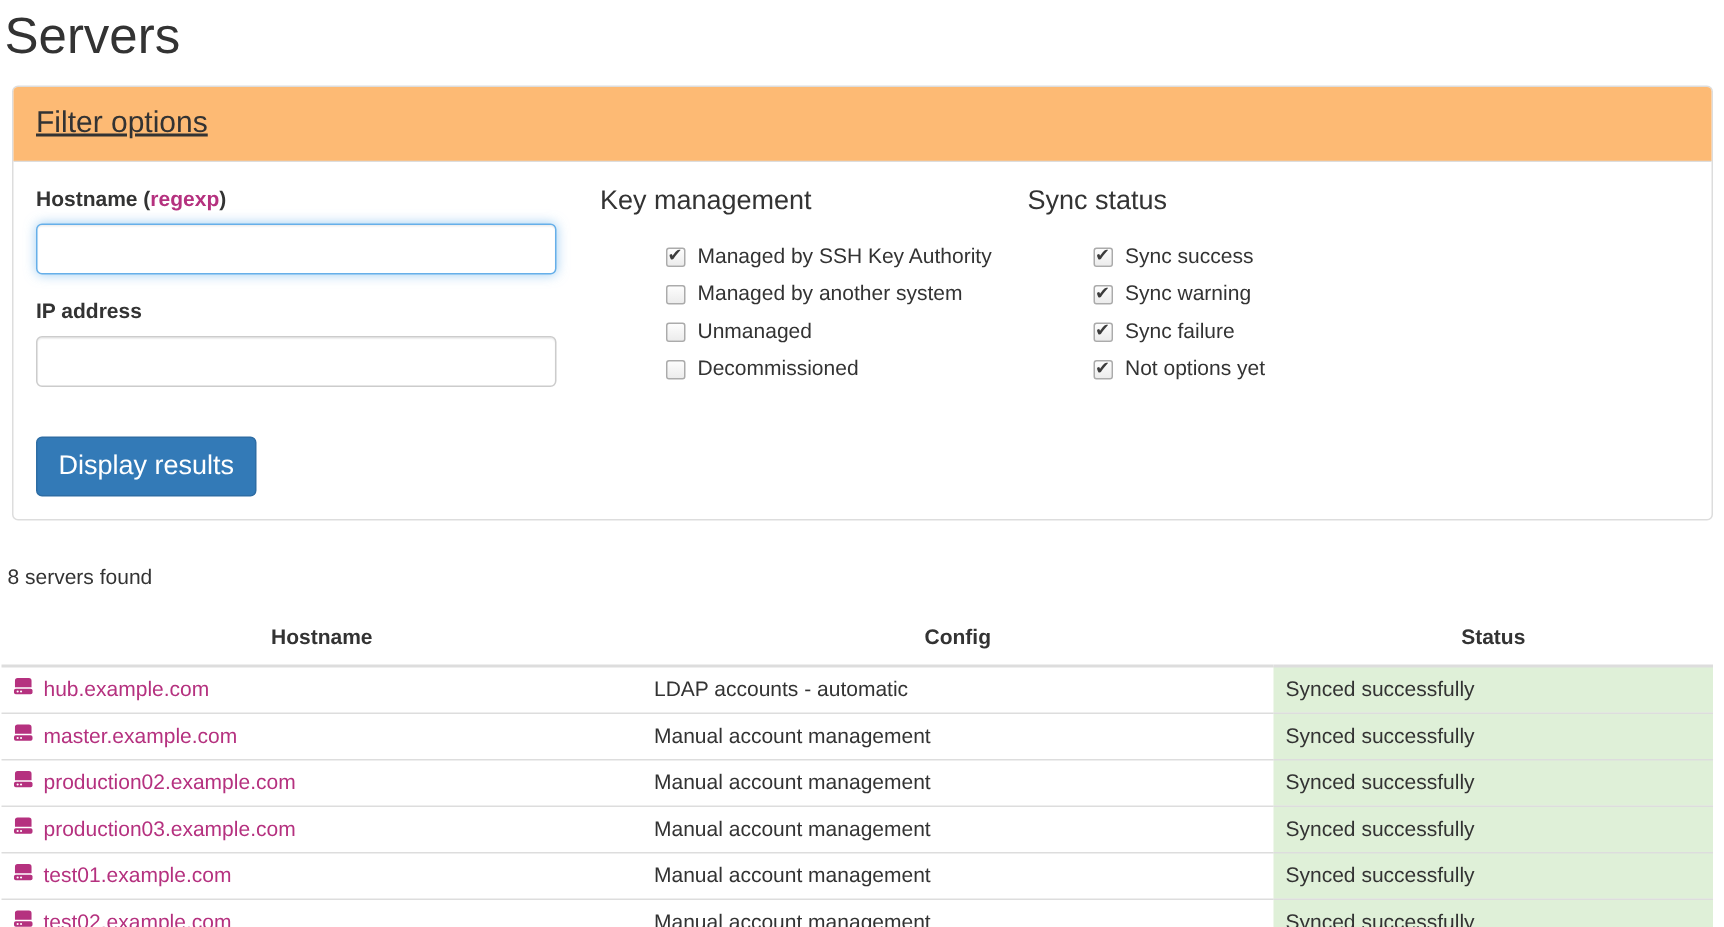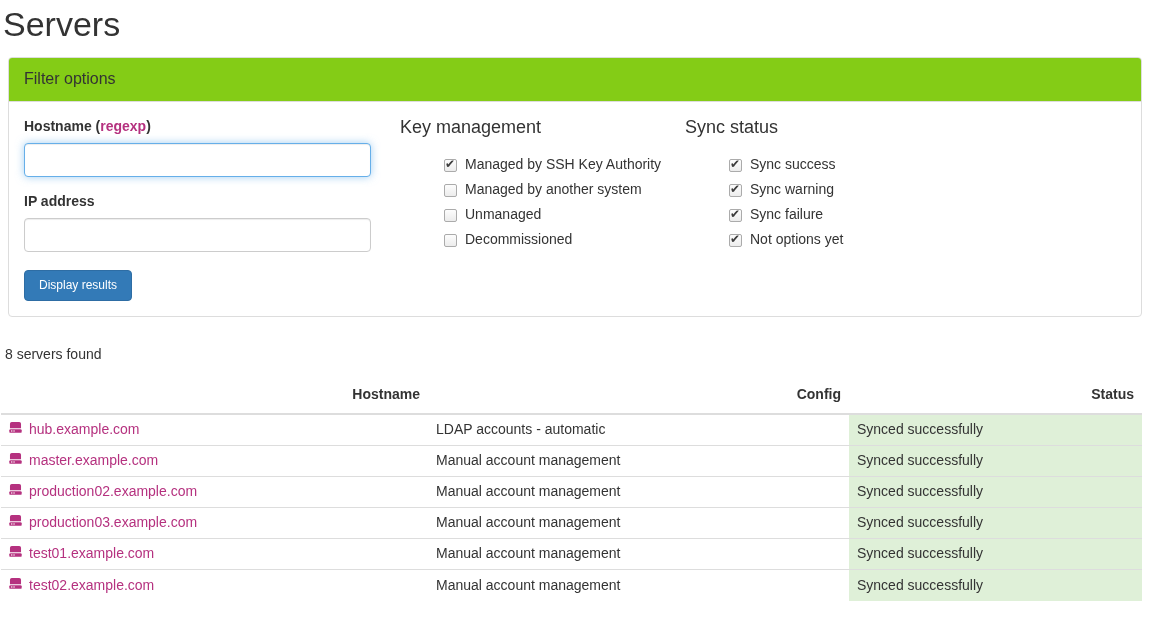--- a/index.html
+++ b/index.html
@@ -18,24 +18,24 @@
   }
 
   
   .panel {
     margin: 0 7px 0 8px;
     border: 1px solid #ddd; border-radius: 4px;
     background: #fff;
   }
   .panel-heading {
     padding: 10px 15px;
-    background: #84cc16;
+    background: #fdba74;
     border-bottom: 1px solid #ddd;
     border-radius: 3px 3px 0 0;
-    font-size: 16px; color: #333;
+    font-size: 20px; color: #333; text-decoration: underline;
   }
   .panel-body { padding: 15px; display: flex; }
 
   .col-filters { width: 376px; }
   .col-km { width: 285px; }
   .col-ss { flex: 1; }
 
   .form-group { margin-bottom: 15px; }
   .form-label { display: block; font-weight: bold; margin-bottom: 6px; }
   .regexp-link { color: #b5317f; text-decoration: none; font-weight: bold; cursor: pointer; }
@@ -46,22 +46,22 @@
     background: #fff; border: 1px solid #ccc; border-radius: 4px;
     font-family: inherit;
     box-shadow: inset 0 1px 1px rgba(0,0,0,.075);
   }
   .text-input.focused {
     border-color: #66afe9; outline: 0;
     box-shadow: inset 0 1px 1px rgba(0,0,0,.075), 0 0 8px rgba(102,175,233,.6);
   }
 
   .btn-primary {
-    display: inline-block; margin-top: 3px;
-    padding: 6px 14px; font-size: 12px; line-height: 1.42857;
+    display: inline-block; margin-top: 18px;
+    padding: 6px 14px; font-size: 18px; line-height: 1.42857;
     color: #fff; background: #337ab7; border: 1px solid #2e6da4;
     border-radius: 4px; cursor: pointer; font-family: inherit;
   }
 
   .section-heading { font-size: 18px; font-weight: 400; margin: -2px 0 12px 0; color: #333; }
 
   .cb-row {
     display: flex; align-items: center; height: 25px;
     cursor: pointer; font-weight: 400; padding-left: 44px;
   }
@@ -80,21 +80,21 @@
   }
 
   
   .results-summary { margin: 28px 0 12px 5px; }
 
   table.servers {
     width: 1141px; margin-left: 1px;
     border-collapse: collapse; table-layout: fixed;
   }
   table.servers th {
-    text-align: right; font-weight: bold;
+    text-align: center; font-weight: bold;
     padding: 8px; border-bottom: 2px solid #ddd;
   }
   table.servers td {
     padding: 5px 8px; border-top: 1px solid #ddd;
     vertical-align: middle; height: 31px;
   }
   .col-hostname { width: 427px; }
   .col-config { width: 421px; }
   .col-status { width: 293px; }
   td.status-cell { background: #dff0d8; }

